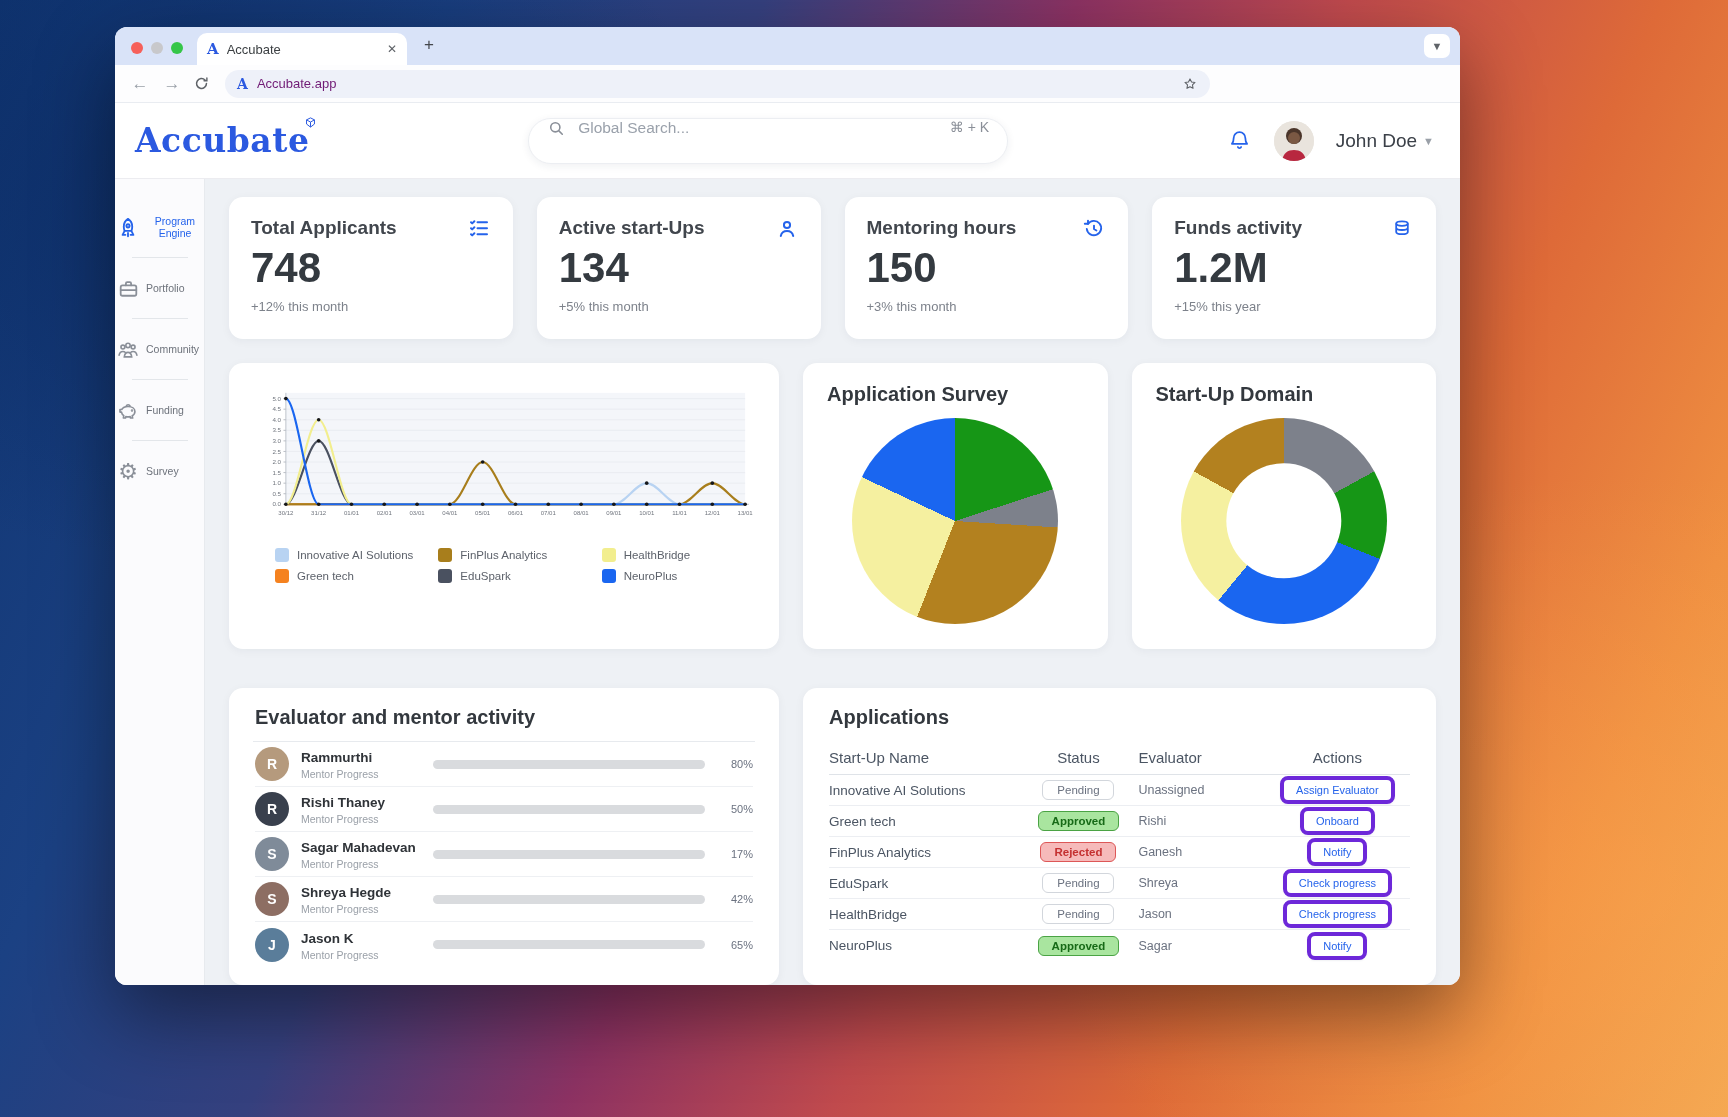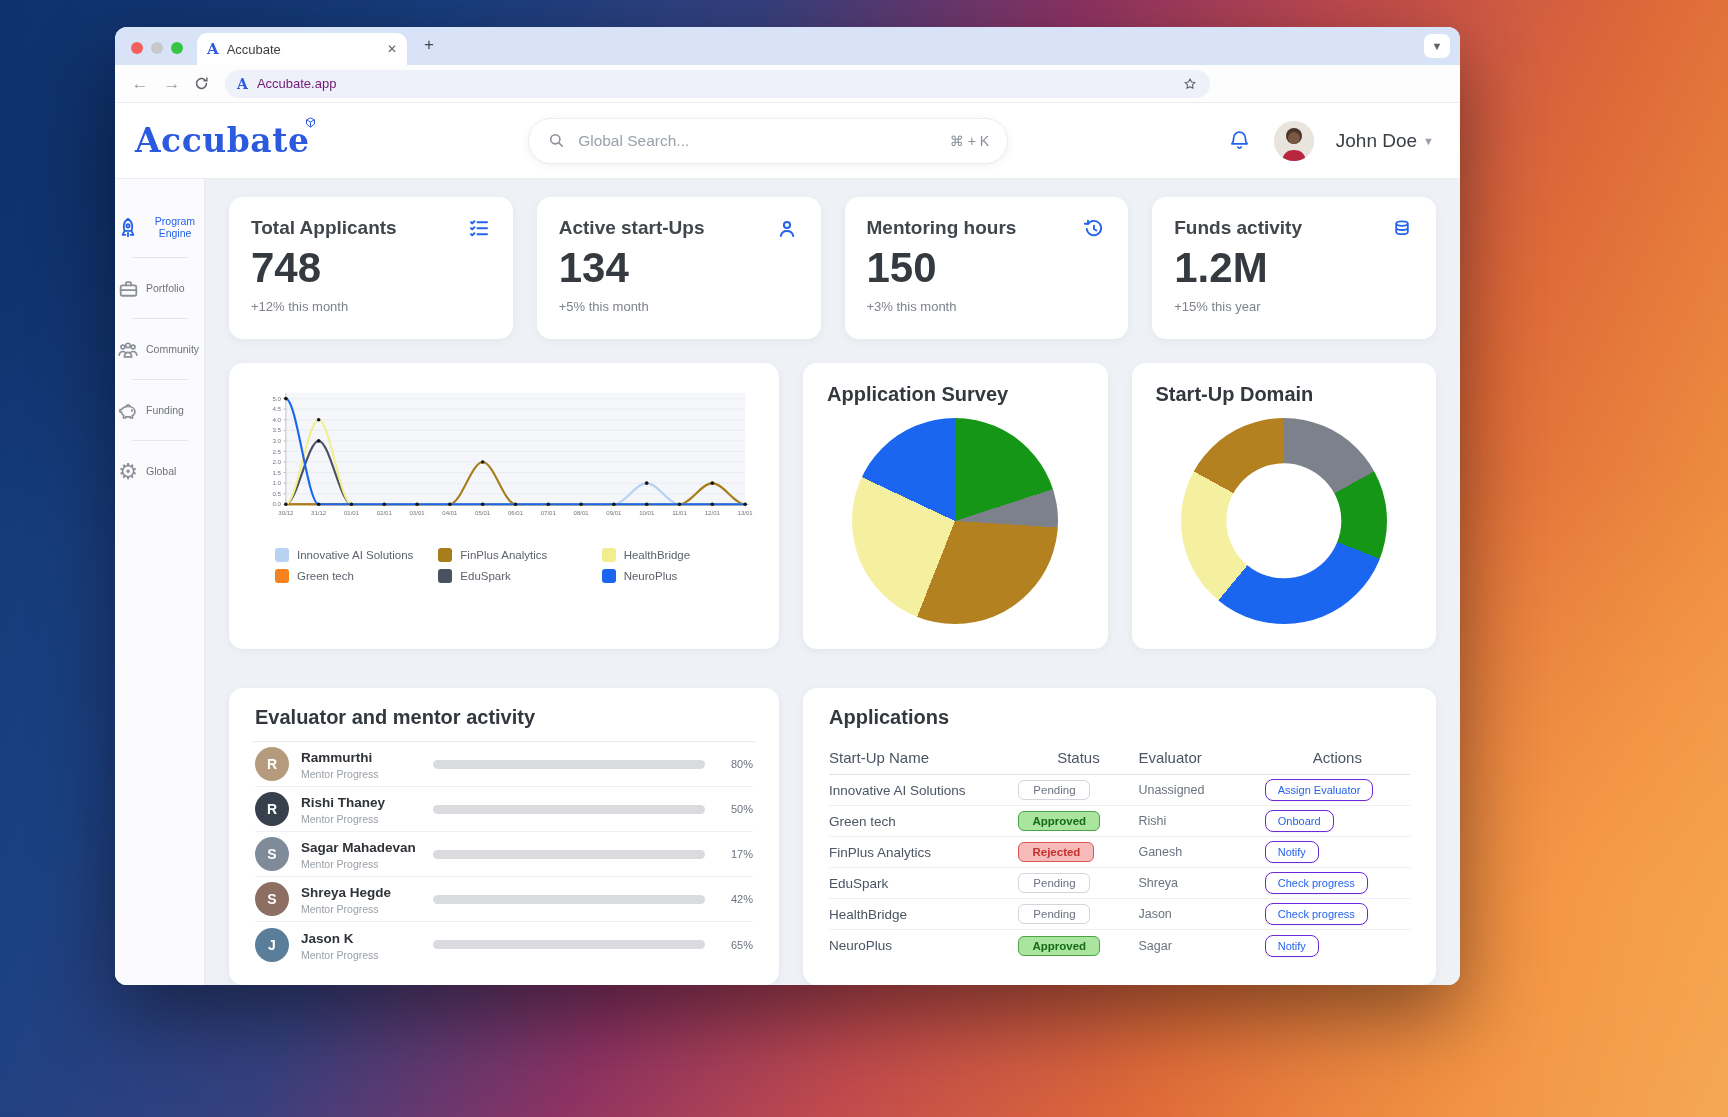--- a/index.html
+++ b/index.html
@@ -30,21 +30,21 @@
   .nav-ic.dark { color:#5f6368; }
   .urlbar { flex:0 0 985px; height:28px; background:#eef1f9; border-radius:14px; display:flex; align-items:center; gap:9px; padding:0 12px; }
   .url-text { font-size:13px; color:#701a75; flex:1; }
 
   
   .appheader { height:76px; background:#fff; border-bottom:1px solid #ececf0; display:flex; align-items:center; padding:0 26px 0 20px; }
   .logo { font-family:"DejaVu Serif",serif; font-weight:bold; font-size:33px; color:#2b59e0; letter-spacing:.5px; position:relative; }
   .logo .cube { position:absolute; right:-7px; top:-4px; }
   .searchwrap { flex:1; display:flex; justify-content:center; }
   .searchpill { width:480px; height:46px; border:1px solid #eceef2; border-radius:23px; background:#fff;
-    box-shadow:0 2px 8px rgba(30,40,70,.07); display:flex; align-items:center; gap:12px; padding:0 18px; }
+    box-shadow:0 2px 8px rgba(30,40,70,.07); display:flex; align-items:flex-start; gap:12px; padding:0 18px; }
   .searchpill input { border:none; outline:none; flex:1; font-size:15.5px; color:#3c4043; background:transparent; font-family:inherit; }
   .searchpill input::placeholder { color:#9aa1ab; }
   .kbd { color:#8a8f98; font-size:14px; white-space:nowrap; }
   .hdr-right { display:flex; align-items:center; gap:22px; }
   .avatar { width:40px; height:40px; border-radius:50%; overflow:hidden; background:#eceae6; flex:0 0 auto; }
   .username { font-size:19px; color:#3b4048; font-weight:500; display:flex; align-items:center; gap:6px; }
   .chev { color:#9aa0a8; font-size:11px; }
 
   
   .appbody { display:flex; height:806px; background:#eef1f5; }
@@ -93,25 +93,25 @@
   .track { flex:1; height:9px; background:#d9dbde; border-radius:5px; overflow:hidden; }
   .fill { height:100%; background:#2563eb; border-radius:5px; }
   .pct { width:36px; text-align:right; font-size:11px; color:#6b7280; }
 
   .apps { padding:18px 26px; }
   .tbl { margin-top:12px; }
   .trow { display:grid; grid-template-columns:1.5fr .95fr 1fr 1.15fr; align-items:center; height:31px; border-bottom:1px solid #eceef2; }
   .trow.head { color:#4b5563; font-size:15px; border-bottom:1px solid #dfe3e8; height:34px; }
   .c-name { font-size:13.5px; color:#4b5563; }
   .c-eval { font-size:12.5px; color:#6b7280; }
-  .c-status, .c-act { display:flex; justify-content:flex-start; }
+  .c-status, .c-act { display:flex; justify-content:center; }
   .badge { font-size:11.5px; padding:3px 13px; border-radius:6px; border:1px solid #d2d6dc; color:#6b7280; background:#fff; min-width:72px; text-align:center; }
   .badge-approved { background:#a9e59f; border-color:#4aa344; color:#176a17; font-weight:bold; }
   .badge-rejected { background:#f6baba; border-color:#dd5757; color:#c43030; font-weight:bold; }
-  .act-btn { font-size:11px; color:#2563eb; background:#fff; border:1px solid #6d28d9; border-radius:8px; padding:4px 12px;
+  .act-btn { font-size:11px; color:#2563eb; background:#fff; border:4px solid #6d28d9; border-radius:8px; padding:4px 12px;
     box-shadow:0 1px 2px rgba(20,30,60,.06); white-space:nowrap; font-family:inherit; }
   svg.ic { display:block; }
 </style>
 </head>
 <body>
 
 <div class="desktop"></div>
 
 <div class="window">
 
@@ -233,21 +233,21 @@
             <path d="M6.2 10.6C7.2 8.8 9.4 7.8 12 7.8c3.6 0 6.4 1.9 6.4 4.6 0 1.7-1 3.1-2.5 4l.4 2.1h-2l-.3-1.3c-.6.2-1.3.2-2 .2s-1.4 0-2-.2l-.3 1.3h-2l.4-2.2c-1.2-.8-1.9-2-2.1-3.3H4.6v-2.4z"></path>
             <circle cx="15.7" cy="11.6" r=".4" fill="currentColor"></circle>
             <path d="M10.3 7.6c.3-.9 1-1.4 1.8-1.4s1.5.4 1.8 1.2"></path>
           </svg>
         </span>
         <span class="lbl">Funding</span>
       </div>
       <div class="side-div"></div>
       <div class="side-item">
         <span class="side-ic" style="font-size:22px; line-height:1;">⚙</span>
-        <span class="lbl">Global</span>
+        <span class="lbl">Survey</span>
       </div>
     </div>
 
     <div class="main">
 
       <div class="stats-row">
         <div class="card stat">
           <div class="stat-top">
             <span class="stat-title">Total Applicants</span>
             <span class="stat-ic">

